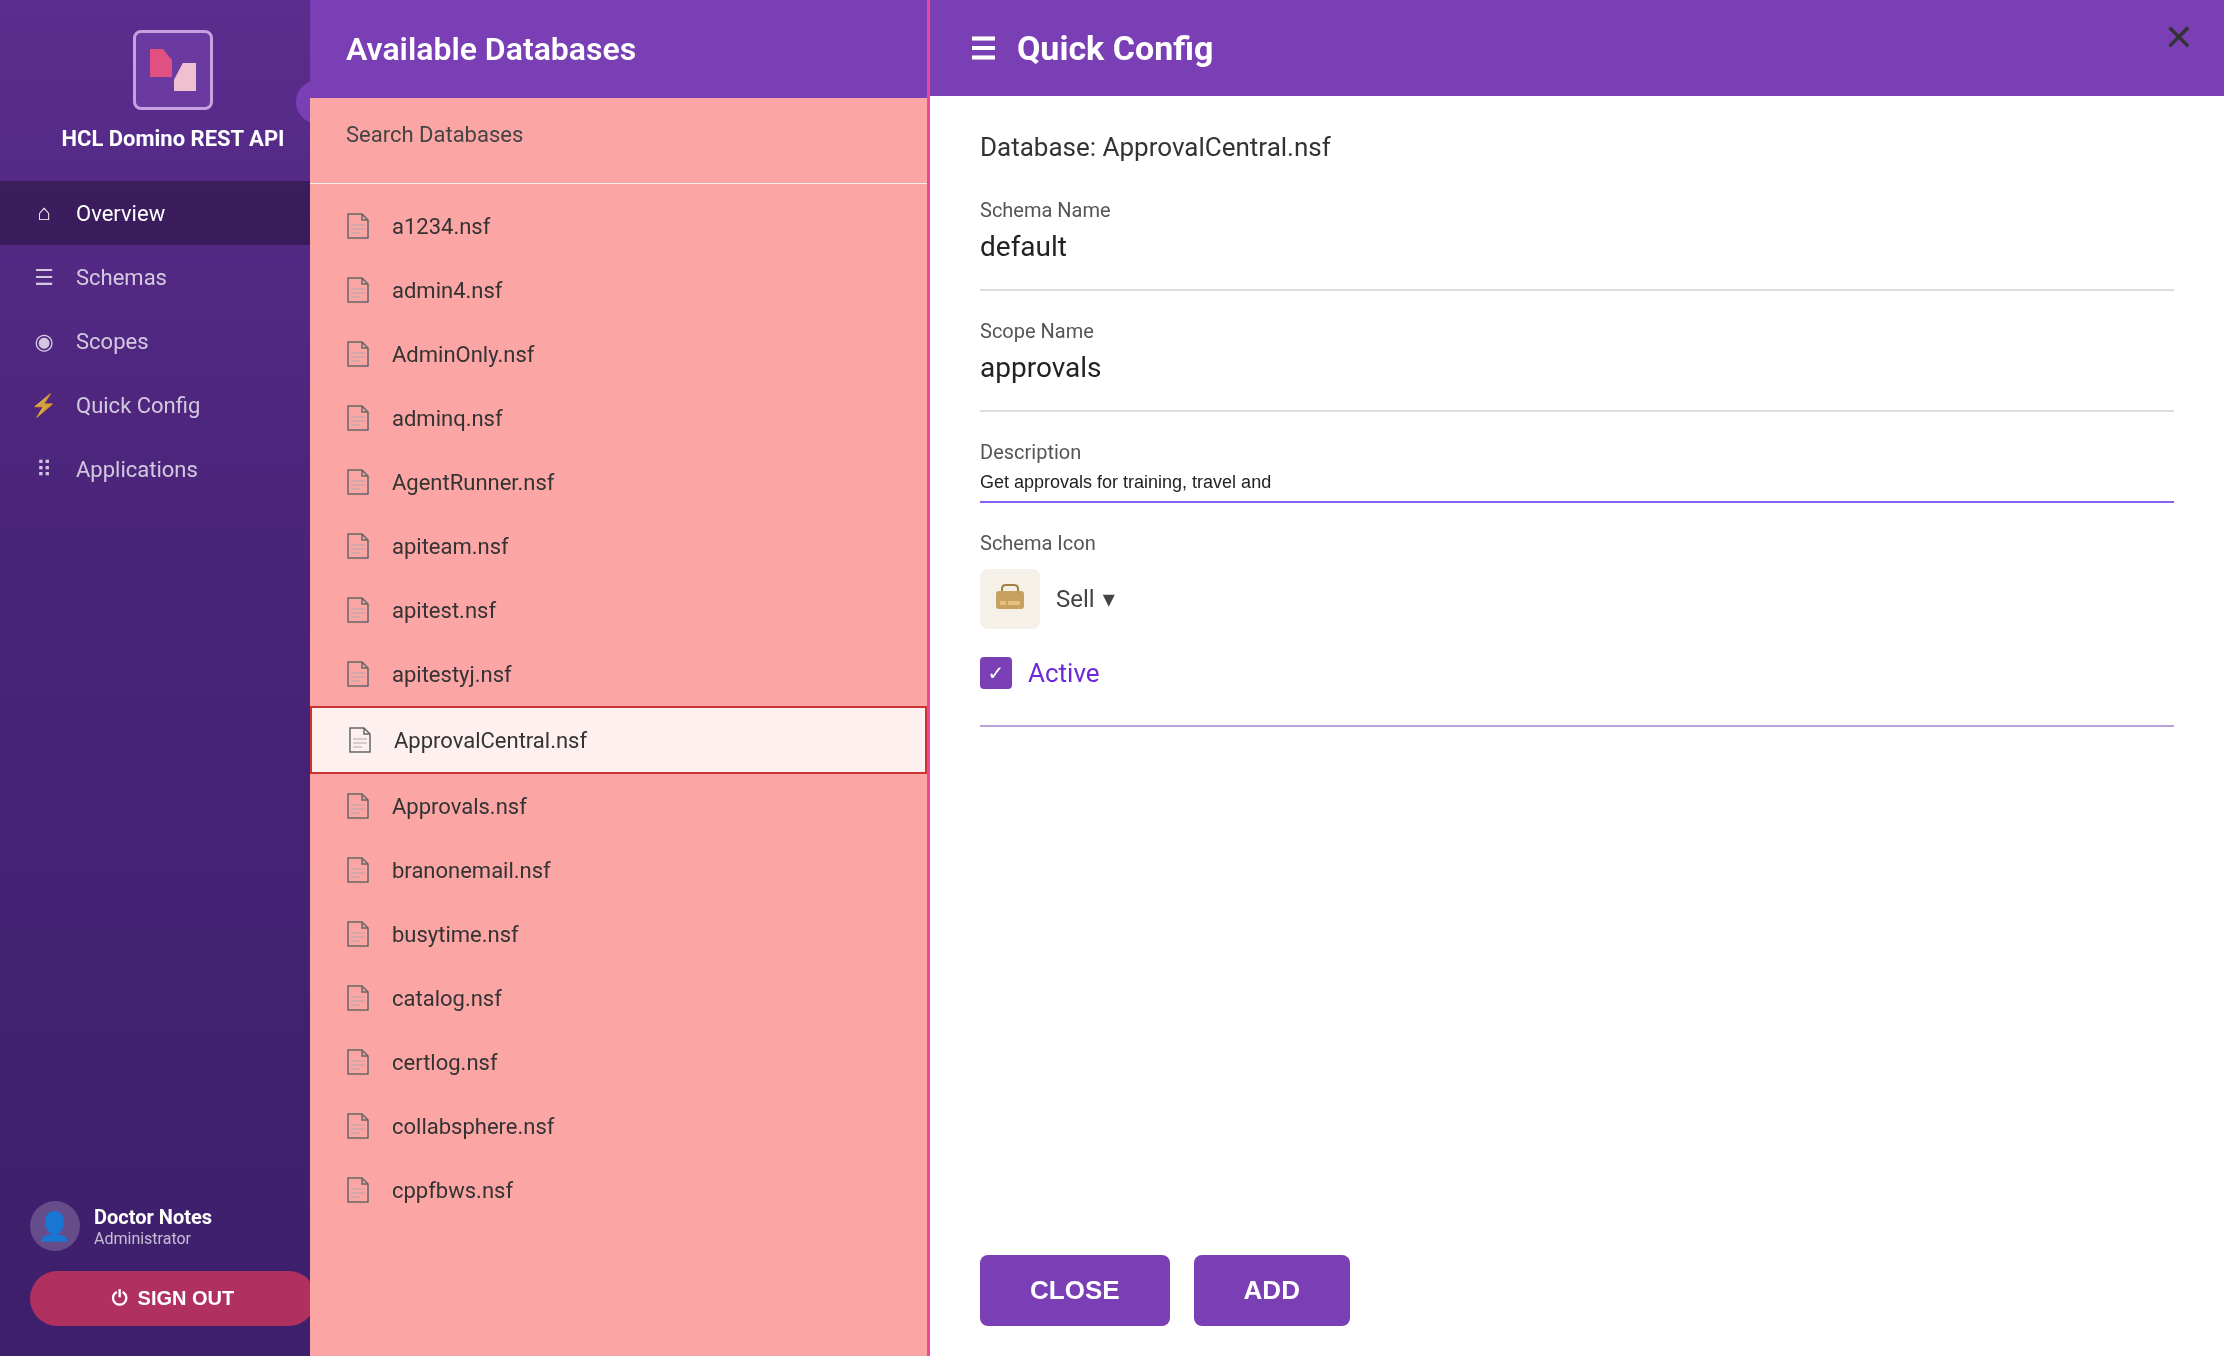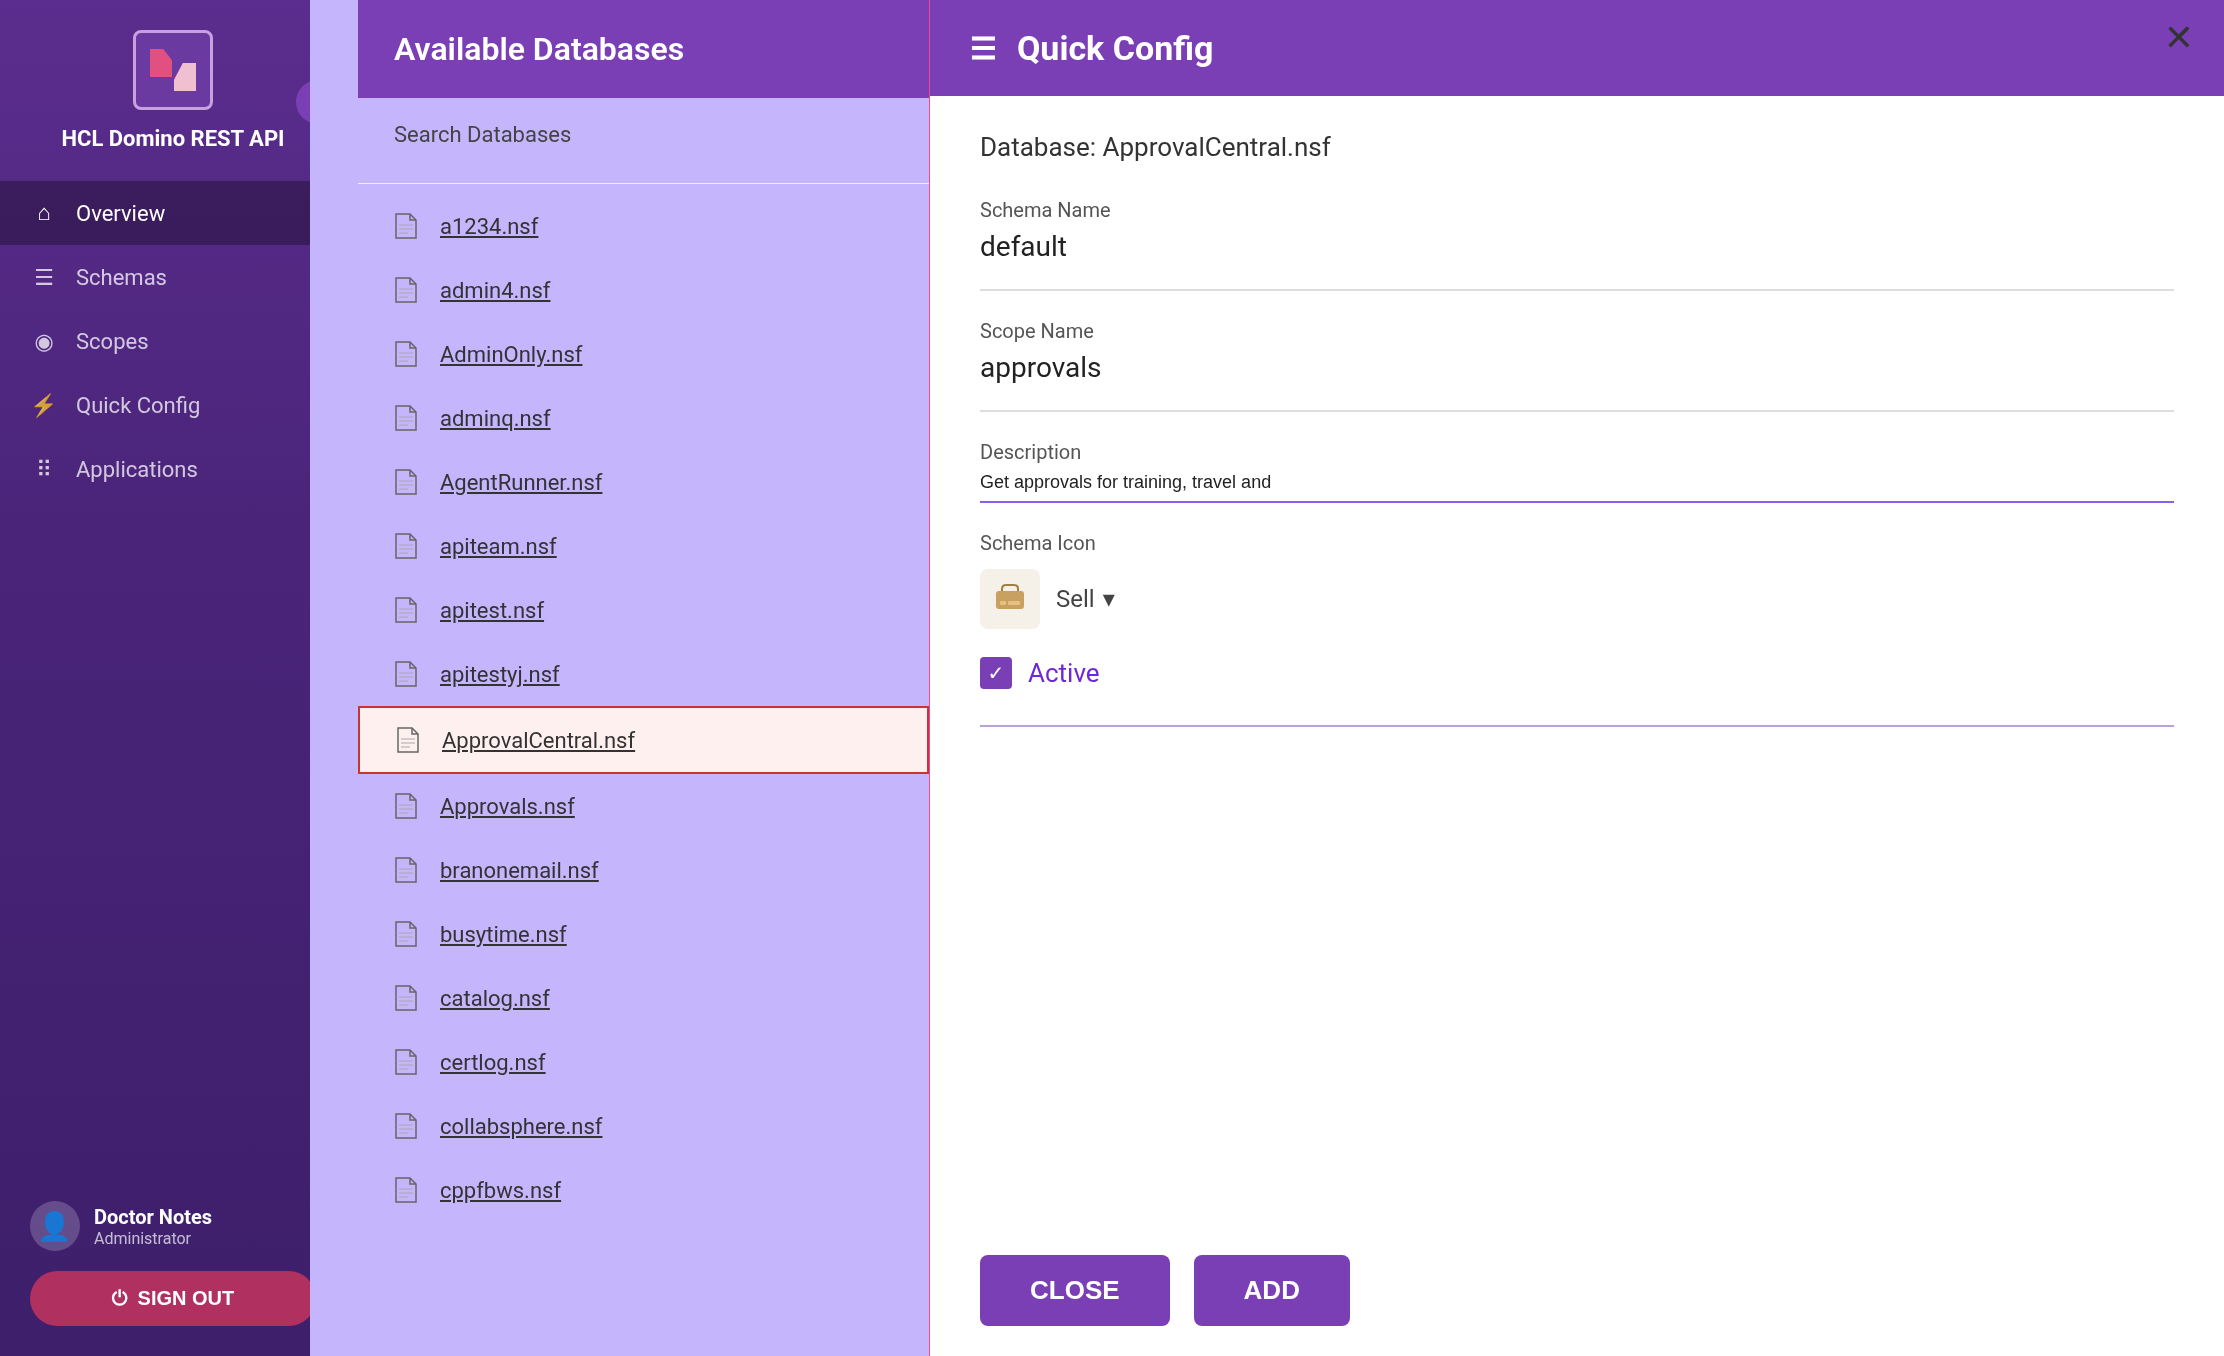--- a/index.html
+++ b/index.html
@@ -138,26 +138,25 @@
       width: calc(2224px - 310px);
       height: 100%;
       z-index: 30;
       display: flex;
     }
 
     
     .db-panel {
       width: 620px;
       height: 100%;
-      background: #c4b5fd;
+      background: #fca5a5;
       display: flex;
       flex-direction: column;
-      border-right: 1px solid #ec4899;
+      border-right: 3px solid #ec4899;
       flex-shrink: 0;
-      padding-left: 48px;
     }
     .db-panel-header {
       background: #7b3fb5;
       padding: 30px 36px;
       color: white;
       font-size: 32px;
       font-weight: 600;
     }
     .db-search-area {
       padding: 24px 36px;
@@ -174,21 +173,20 @@
       padding: 10px 0;
     }
     .db-list-item {
       display: flex;
       align-items: center;
       padding: 18px 36px;
       gap: 18px;
       cursor: pointer;
       font-size: 22px;
       color: #333;
-      text-decoration: underline;
     }
     .db-list-item.selected {
       background: #fff0f0;
       border: 2px solid #cc3333;
     }
     .db-file-icon {
       width: 28px; height: 28px;
       color: #666;
       font-size: 24px;
       flex-shrink: 0;

